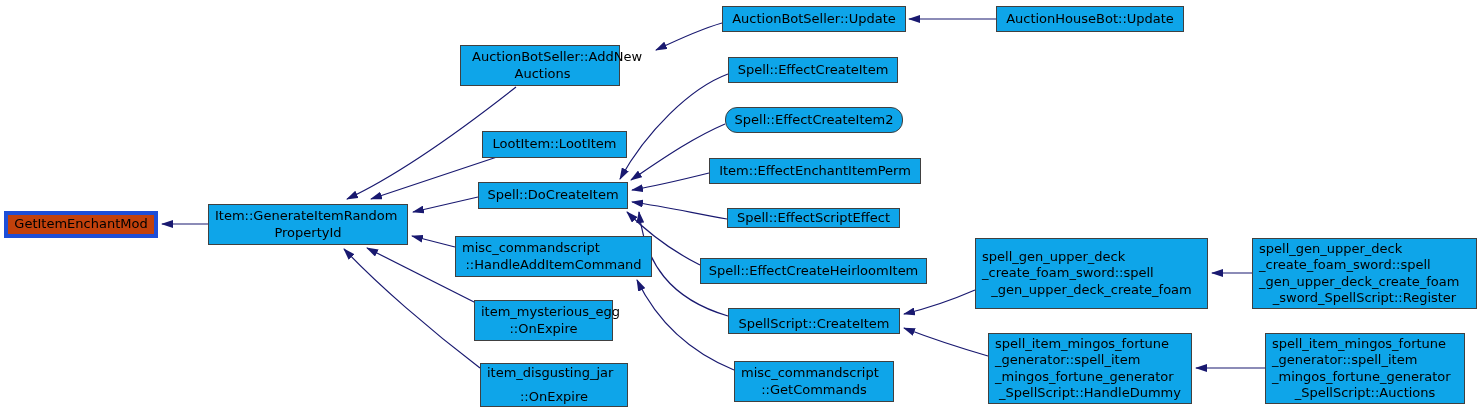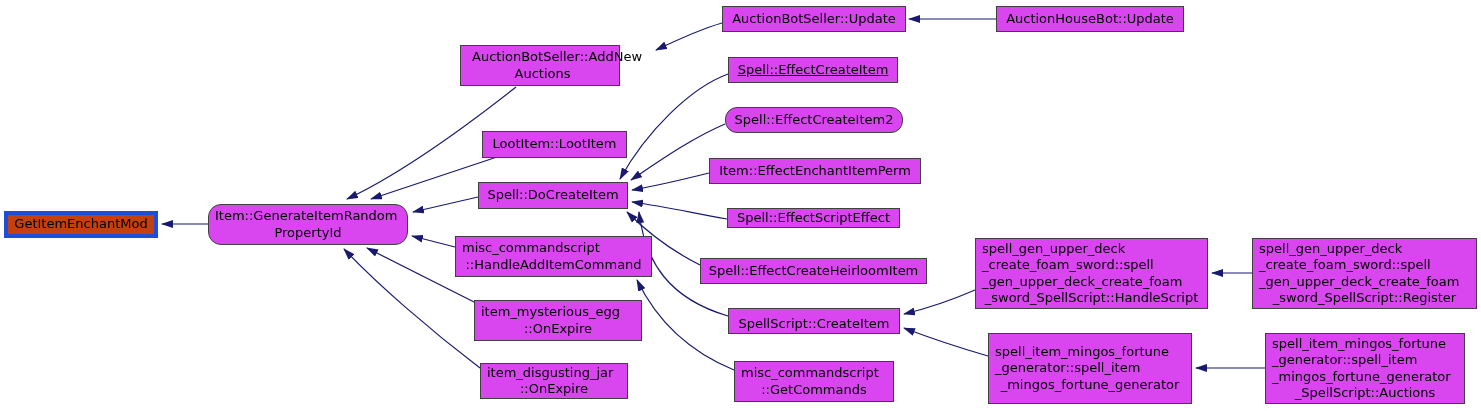--- a/index.html
+++ b/index.html
@@ -19,21 +19,21 @@
     position: absolute;
     left: 0;
     top: 0;
     width: 1481px;
     height: 411px;
     display: block;
   }
   .node {
     position: absolute;
     box-sizing: border-box;
-    background: #d946ef;
+    background: #0ea5e9;
     border: 1px solid #404040;
     color: #000000;
     font-size: 13px;
     line-height: 16.5px;
     display: flex;
     flex-direction: column;
     justify-content: center;
     padding: 1px 6px;
     cursor: pointer;
   }
@@ -78,50 +78,50 @@
       <path d="M 734 370 C 690 352 657 321 637 280" fill="none" stroke="#191970" stroke-width="1.2" marker-end="url(#arrowhead)"></path>
       <path d="M 975 290 C 952 300 929 308 904 314" fill="none" stroke="#191970" stroke-width="1.2" marker-end="url(#arrowhead)"></path>
       <path d="M 988 356 C 957 347 930 338 904 328" fill="none" stroke="#191970" stroke-width="1.2" marker-end="url(#arrowhead)"></path>
       <path d="M 1252 273 L 1212 273" fill="none" stroke="#191970" stroke-width="1.2" marker-end="url(#arrowhead)"></path>
       <path d="M 1265 368 L 1196 368" fill="none" stroke="#191970" stroke-width="1.2" marker-end="url(#arrowhead)"></path>
     </svg>
   <div id="node-layer">
       <div class="node highlight" style="left: 4px; top: 211px; width: 154px; height: 27px;">
         <div class="line">GetItemEnchantMod</div>
       </div>
-      <div class="node" style="left: 208px; top: 204px; width: 200px; height: 41px; border-radius: 13px;">
+      <div class="node" style="left: 208px; top: 204px; width: 200px; height: 41px;">
         <div class="line">Item::GenerateItemRandom</div>
         <div class="line">PropertyId</div>
       </div>
       <div class="node" style="left: 460px; top: 45px; width: 160px; height: 41px; padding-left: 11px;">
         <div class="line">AuctionBotSeller::AddNew</div>
         <div class="line">Auctions</div>
       </div>
       <div class="node" style="left: 482px; top: 131px; width: 145px; height: 27px;">
         <div class="line">LootItem::LootItem</div>
       </div>
       <div class="node" style="left: 478px; top: 182px; width: 150px; height: 27px;">
         <div class="line">Spell::DoCreateItem</div>
       </div>
       <div class="node" style="left: 455px; top: 236px; width: 197px; height: 41px;">
         <div class="line">misc_commandscript</div>
         <div class="line">::HandleAddItemCommand</div>
       </div>
-      <div class="node" style="left: 474px; top: 300px; width: 168px; height: 41px;">
+      <div class="node" style="left: 474px; top: 300px; width: 139px; height: 41px;">
         <div class="line">item_mysterious_egg</div>
         <div class="line">::OnExpire</div>
       </div>
-      <div class="node" style="left: 480px; top: 363px; width: 148px; height: 36px;">
+      <div class="node" style="left: 480px; top: 363px; width: 148px; height: 44px; justify-content: space-between;">
         <div class="line">item_disgusting_jar</div>
         <div class="line">::OnExpire</div>
       </div>
       <div class="node" style="left: 722px; top: 6px; width: 184px; height: 26px;">
         <div class="line">AuctionBotSeller::Update</div>
       </div>
-      <div class="node" style="left: 728px; top: 57px; width: 170px; height: 26px; text-decoration: underline;">
+      <div class="node" style="left: 728px; top: 57px; width: 170px; height: 26px;">
         <div class="line">Spell::EffectCreateItem</div>
       </div>
       <div class="node" style="left: 725px; top: 107px; width: 178px; height: 26px; border-radius: 12px;">
         <div class="line">Spell::EffectCreateItem2</div>
       </div>
       <div class="node" style="left: 709px; top: 158px; width: 212px; height: 26px;">
         <div class="line">Item::EffectEnchantItemPerm</div>
       </div>
       <div class="node" style="left: 727px; top: 208px; width: 173px; height: 20px;">
         <div class="line">Spell::EffectScriptEffect</div>
@@ -136,26 +136,26 @@
         <div class="line">misc_commandscript</div>
         <div class="line">::GetCommands</div>
       </div>
       <div class="node" style="left: 996px; top: 6px; width: 188px; height: 26px;">
         <div class="line">AuctionHouseBot::Update</div>
       </div>
       <div class="node" style="left: 975px; top: 238px; width: 233px; height: 71px;">
         <div class="line">spell_gen_upper_deck</div>
         <div class="line">_create_foam_sword::spell</div>
         <div class="line">_gen_upper_deck_create_foam</div>
-        <div class="line">_sword_SpellScript::HandleScript</div>
       </div>
       <div class="node" style="left: 988px; top: 333px; width: 204px; height: 71px;">
         <div class="line">spell_item_mingos_fortune</div>
         <div class="line">_generator::spell_item</div>
         <div class="line">_mingos_fortune_generator</div>
+        <div class="line">_SpellScript::HandleDummy</div>
       </div>
       <div class="node" style="left: 1252px; top: 238px; width: 225px; height: 71px;">
         <div class="line">spell_gen_upper_deck</div>
         <div class="line">_create_foam_sword::spell</div>
         <div class="line">_gen_upper_deck_create_foam</div>
         <div class="line">_sword_SpellScript::Register</div>
       </div>
       <div class="node" style="left: 1265px; top: 333px; width: 200px; height: 71px;">
         <div class="line">spell_item_mingos_fortune</div>
         <div class="line">_generator::spell_item</div>

